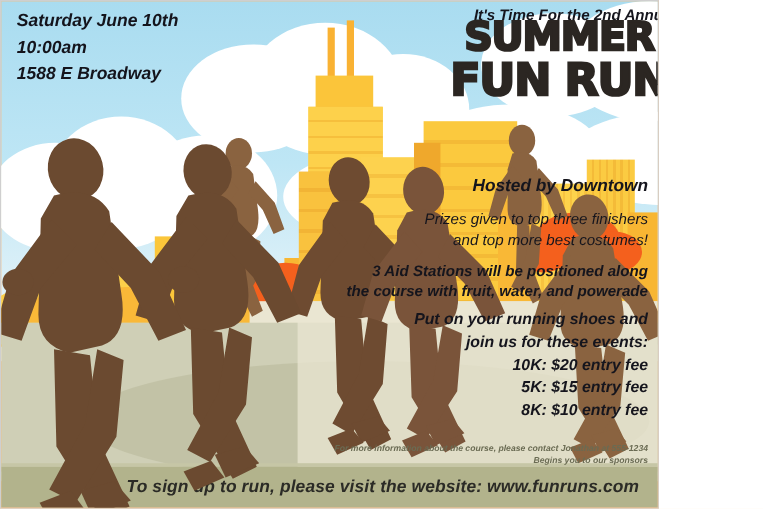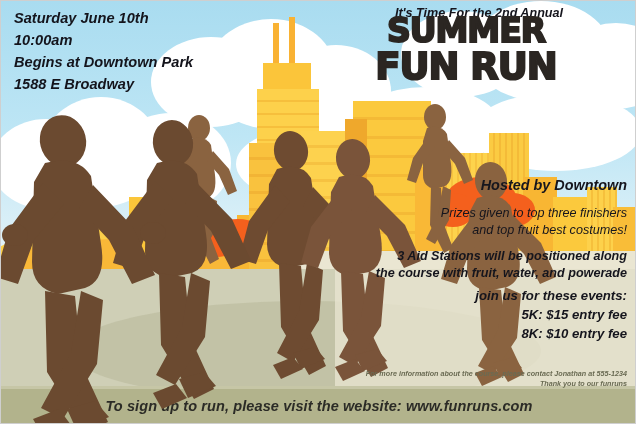--- a/index.html
+++ b/index.html
@@ -1,20 +1,20 @@
 <!DOCTYPE html>
 <html><head>
 <meta charset="utf-8">
 <style>
   html,body{margin:0;padding:0;background:#fff;}
   body{font-family:"Liberation Sans",sans-serif;}
 
   #poster{
     position:relative;
-    width:636px;height:424px;
+    width:549px;height:424px;
     overflow:hidden;
     background:#fdba74;
     border:1px solid #cfcfcf;
     box-sizing:border-box;
   }
 
   
   .sky{position:absolute;left:0;top:0;width:636px;height:300px;
        background:linear-gradient(180deg,#a9dcf0 0%,#bee6f5 45%,#dff1f8 80%,#f2f7f3 100%);}
 
@@ -53,21 +53,21 @@
   .bigtitle{position:absolute;left:300px;top:15px;width:330px;z-index:30;text-align:center;}
   .bigtitle .l1,.bigtitle .l2{
       font-family:"DejaVu Sans",sans-serif;
       font-weight:bold;color:#2b2622;line-height:.92;
       letter-spacing:-1px;
       -webkit-text-stroke:2px #2b2622;
   }
   .bigtitle .l1{font-size:33px;}
   .bigtitle .l2{font-size:37px;margin-top:4px;}
 
-  .rightblock{position:absolute;right:8px;top:144px;width:300px;z-index:30;text-align:right;margin-top:30px;}
+  .rightblock{position:absolute;right:8px;top:144px;width:300px;z-index:30;text-align:right;}
   .rb-host{font-style:italic;font-weight:bold;font-size:14.4px;color:#15151d;line-height:21px;}
   .rb-gap{height:9px;}
   .rb-prize{font-style:italic;font-weight:normal;font-size:12.6px;color:#15151d;line-height:17px;}
   .rb-aid{font-style:italic;font-weight:bold;font-size:12.6px;color:#15151d;line-height:17px;}
   .rb-put{font-style:italic;font-weight:bold;font-size:13.2px;color:#15151d;line-height:19px;}
   .rb-fee{font-style:italic;font-weight:bold;font-size:13.2px;color:#15151d;line-height:19px;}
 
   .fineprint{position:absolute;right:8px;top:368px;width:300px;z-index:30;text-align:right;
              font-style:italic;font-weight:bold;font-size:7.2px;color:#6a6b53;line-height:10px;}
 
@@ -240,47 +240,48 @@
       <path d="M32 418 l26 -10 l12 16 l-28 12 z"></path>
 
       <ellipse cx="14" cy="234" rx="13" ry="11"></ellipse>
       <ellipse cx="152" cy="232" rx="13" ry="11"></ellipse>
     </g>
   </svg>
 
   <div class="leftinfo">
     <div>Saturday June 10th</div>
     <div>10:00am</div>
-    <div>Begins at Downtown Park</div>
     <div>1588 E Broadway</div>
   </div>
 
   <div class="kicker">It's Time For the 2nd Annual</div>
   <div class="bigtitle">
     <div class="l1">SUMMER</div>
     <div class="l2">FUN RUN</div>
   </div>
 
   <div class="rightblock">
     <div class="rb-host">Hosted by Downtown</div>
     <div class="rb-gap"></div>
     <div class="rb-prize">Prizes given to top three finishers</div>
-    <div class="rb-prize">and top fruit best costumes!</div>
+    <div class="rb-prize">and top more best costumes!</div>
     <div class="rb-gap"></div>
     <div class="rb-aid">3 Aid Stations will be positioned along</div>
     <div class="rb-aid">the course with fruit, water, and powerade</div>
     <div style="height:4px;"></div>
+    <div class="rb-put">Put on your running shoes and</div>
     <div class="rb-put">join us for these events:</div>
+    <div class="rb-fee">10K: $20 entry fee</div>
     <div class="rb-fee">5K: $15 entry fee</div>
     <div class="rb-fee">8K: $10 entry fee</div>
   </div>
 
   <div class="fineprint">
     <div>For more information about the course, please contact Jonathan at 555-1234</div>
-    <div>Thank you to our funruns</div>
+    <div>Begins you to our sponsors</div>
   </div>
 
   <div class="footer-top"></div>
   <div class="footer">
     <div class="footer-txt">To sign up to run, please visit the website: www.funruns.com</div>
   </div>
 
 </div>
 
 </body></html>

